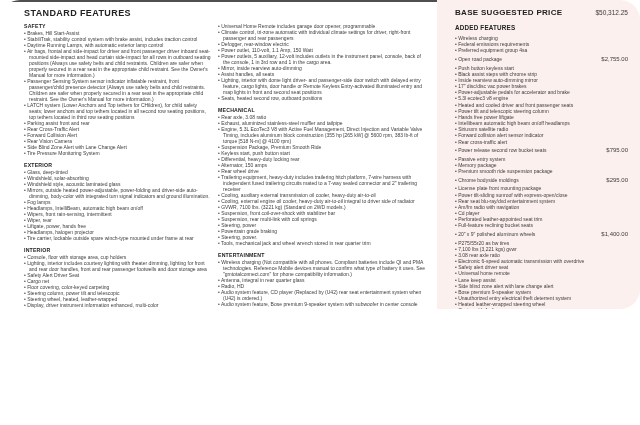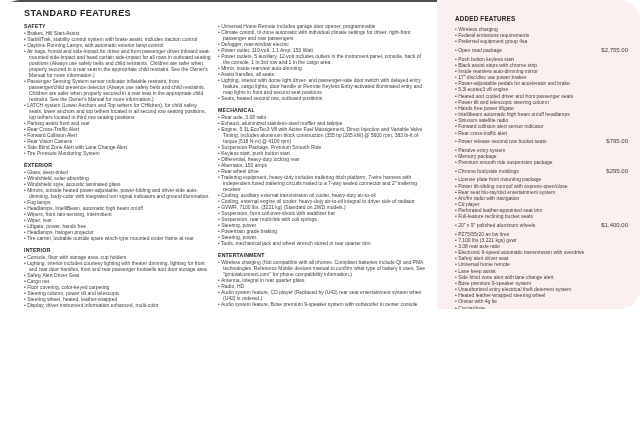--- a/index.html
+++ b/index.html
@@ -124,20 +124,24 @@
       <div class="feat-item">Tools, mechanical jack and wheel wrench stored in rear quarter trim</div>
       <div class="sec-header">ENTERTAINMENT</div>
       <div class="feat-item">Wireless charging (Not compatible with all phones. Compliant batteries include QI and PMA technologies. Reference Mobile devices manual to confirm what type of battery it uses. See "gmtotalconnect.com" for phone compatibility information.)</div>
       <div class="feat-item">Antenna, integral in rear quarter glass</div>
       <div class="feat-item">Radio, HD</div>
       <div class="feat-item">Audio system feature, CD player (Replaced by (U42) rear seat entertainment system when (U42) is ordered.)</div>
       <div class="feat-item">Audio system feature, Bose premium 9-speaker system with subwoofer in center console</div>
     </div>
 
   <div class="price-panel">
+    <div class="base-row">
+      <span class="base-label">BASE SUGGESTED PRICE</span>
+      <span class="base-price">$50,312.25</span>
+    </div>
 
     <div class="added-header">ADDED FEATURES</div>
 
     <div id="added-features-list">
         <div class="added-item">
           <span class="ai-label">Wireless charging</span>
         </div>
         <div class="added-item">
           <span class="ai-label">Federal emissions requirements</span>
         </div>

